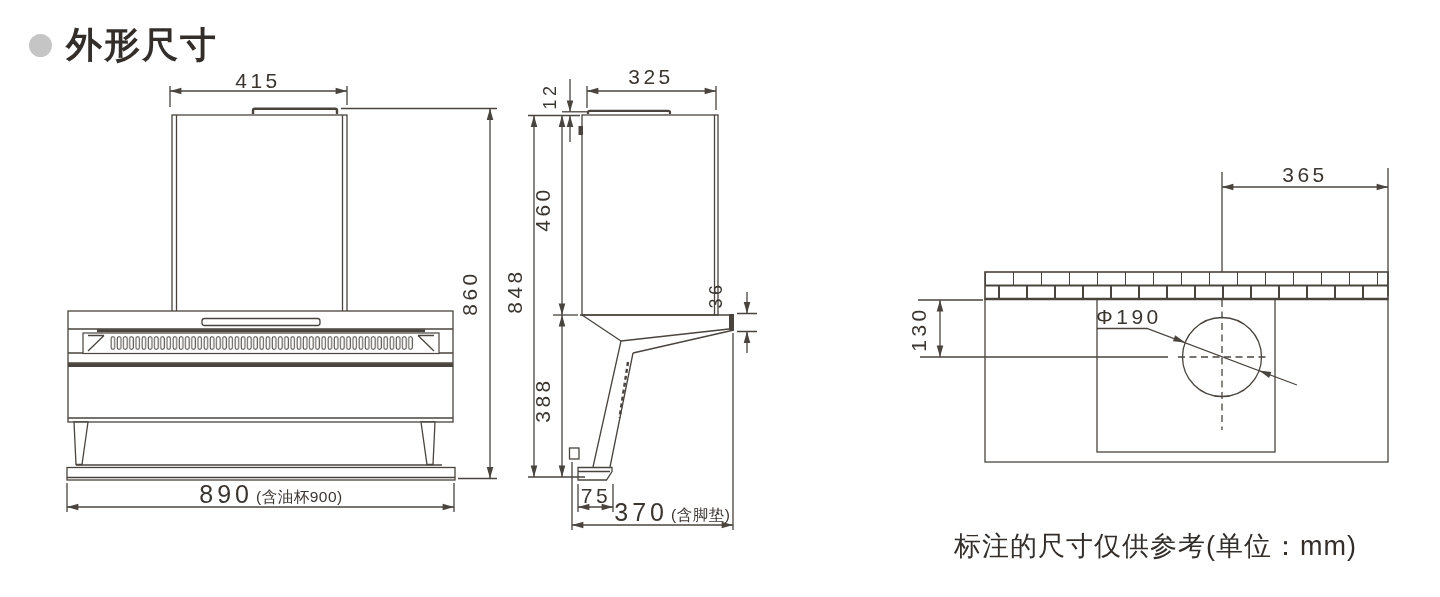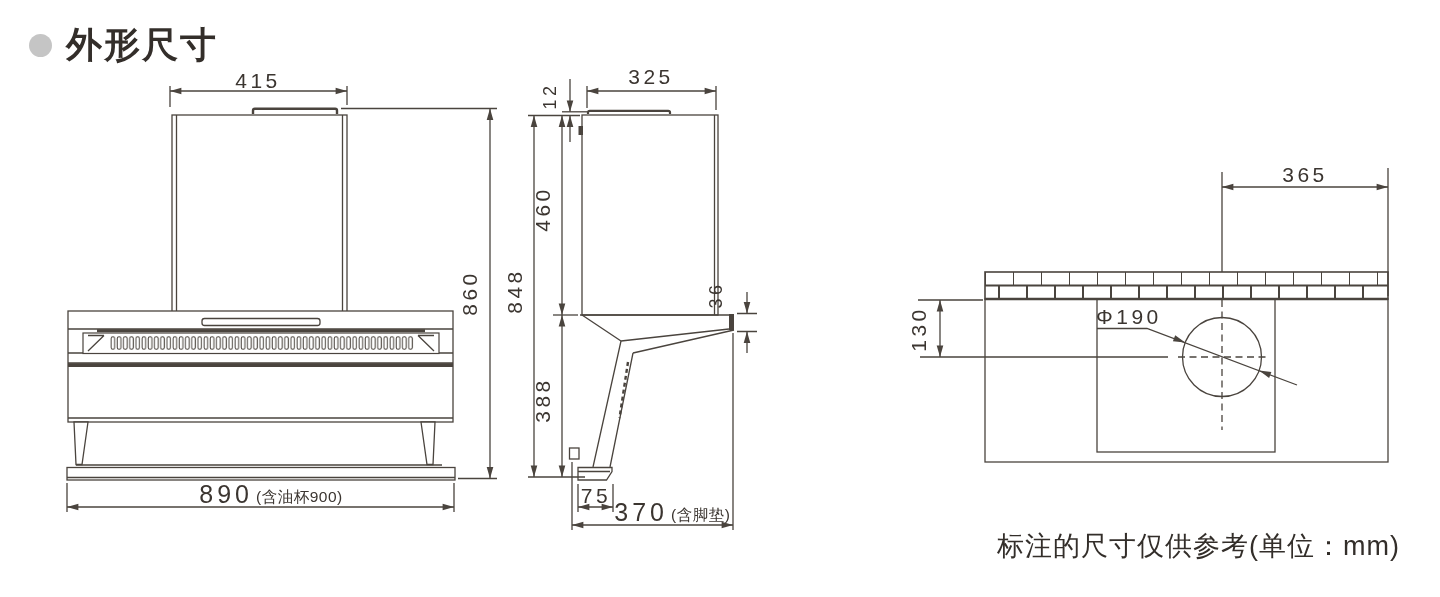--- a/index.html
+++ b/index.html
@@ -3,21 +3,21 @@
 <meta charset="utf-8">
 <style>
   html,body{margin:0;padding:0;background:#ffffff;}
   #page{position:relative;width:1440px;height:597px;background:#ffffff;overflow:hidden;
         font-family:"Liberation Sans","DejaVu Sans",sans-serif;color:#332e2a;}
   .section-title{position:absolute;display:flex;align-items:center;gap:14px;
         font-size:36px;font-weight:600;letter-spacing:2px;color:#332e2a;}
   .bullet{width:23px;height:23px;border-radius:50%;background:#c5c5c5;flex:0 0 auto;}
   #title-left{left:29px;top:21px;}
   #title-right{left:901px;top:19px;}
-  #footnote{position:absolute;left:997px;top:528px;font-size:27px;color:#332e2a;
+  #footnote{position:absolute;left:954px;top:528px;font-size:27px;color:#332e2a;
         letter-spacing:1px;white-space:nowrap;}
   svg text{font-family:"Liberation Sans","DejaVu Sans",sans-serif;fill:#3b3530;}
   .dim{letter-spacing:3.5px;}
   .dimbig{letter-spacing:4px;}
   .note{letter-spacing:0.5px;}
 </style>
 </head>
 <body>
 
 <div id="page">

